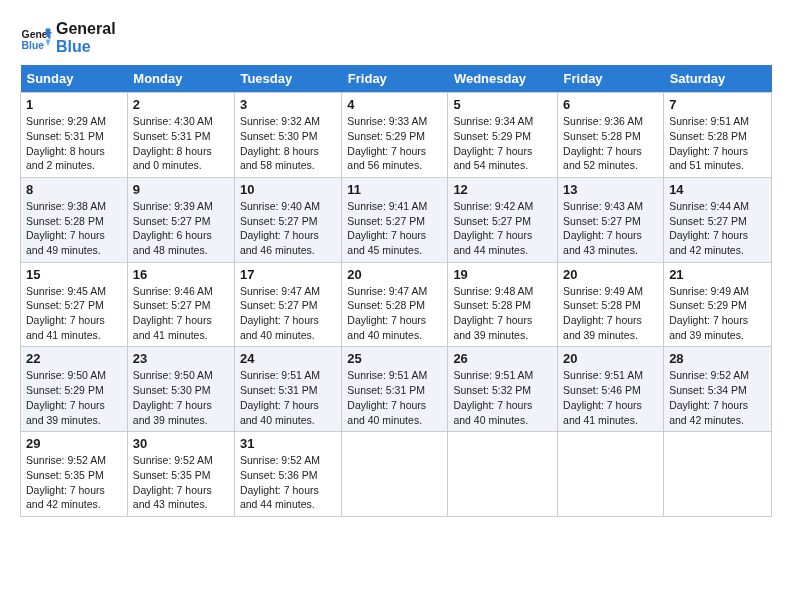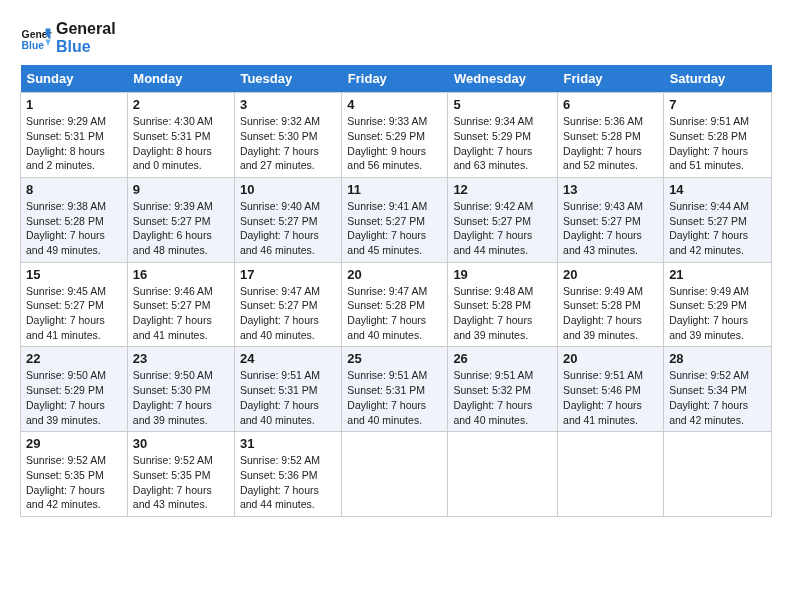--- a/index.html
+++ b/index.html
@@ -122,37 +122,37 @@
         <td>
         <span class="day-num">2</span>
         <span class="day-detail">Sunrise: 4:30 AM</span><br>
         <span class="day-detail">Sunset: 5:31 PM</span><br>
         <span class="day-detail">Daylight: 8 hours and 0 minutes.</span>
       </td>
         <td>
         <span class="day-num">3</span>
         <span class="day-detail">Sunrise: 9:32 AM</span><br>
         <span class="day-detail">Sunset: 5:30 PM</span><br>
-        <span class="day-detail">Daylight: 7 hours and 27 minutes.</span>
+        <span class="day-detail">Daylight: 8 hours and 58 minutes.</span>
       </td>
         <td>
         <span class="day-num">4</span>
         <span class="day-detail">Sunrise: 9:33 AM</span><br>
         <span class="day-detail">Sunset: 5:29 PM</span><br>
-        <span class="day-detail">Daylight: 9 hours and 56 minutes.</span>
+        <span class="day-detail">Daylight: 7 hours and 56 minutes.</span>
       </td>
         <td>
         <span class="day-num">5</span>
         <span class="day-detail">Sunrise: 9:34 AM</span><br>
         <span class="day-detail">Sunset: 5:29 PM</span><br>
-        <span class="day-detail">Daylight: 7 hours and 63 minutes.</span>
+        <span class="day-detail">Daylight: 7 hours and 54 minutes.</span>
       </td>
         <td>
         <span class="day-num">6</span>
-        <span class="day-detail">Sunrise: 5:36 AM</span><br>
+        <span class="day-detail">Sunrise: 9:36 AM</span><br>
         <span class="day-detail">Sunset: 5:28 PM</span><br>
         <span class="day-detail">Daylight: 7 hours and 52 minutes.</span>
       </td>
         <td>
         <span class="day-num">7</span>
         <span class="day-detail">Sunrise: 9:51 AM</span><br>
         <span class="day-detail">Sunset: 5:28 PM</span><br>
         <span class="day-detail">Daylight: 7 hours and 51 minutes.</span>
       </td>
       </tr>

